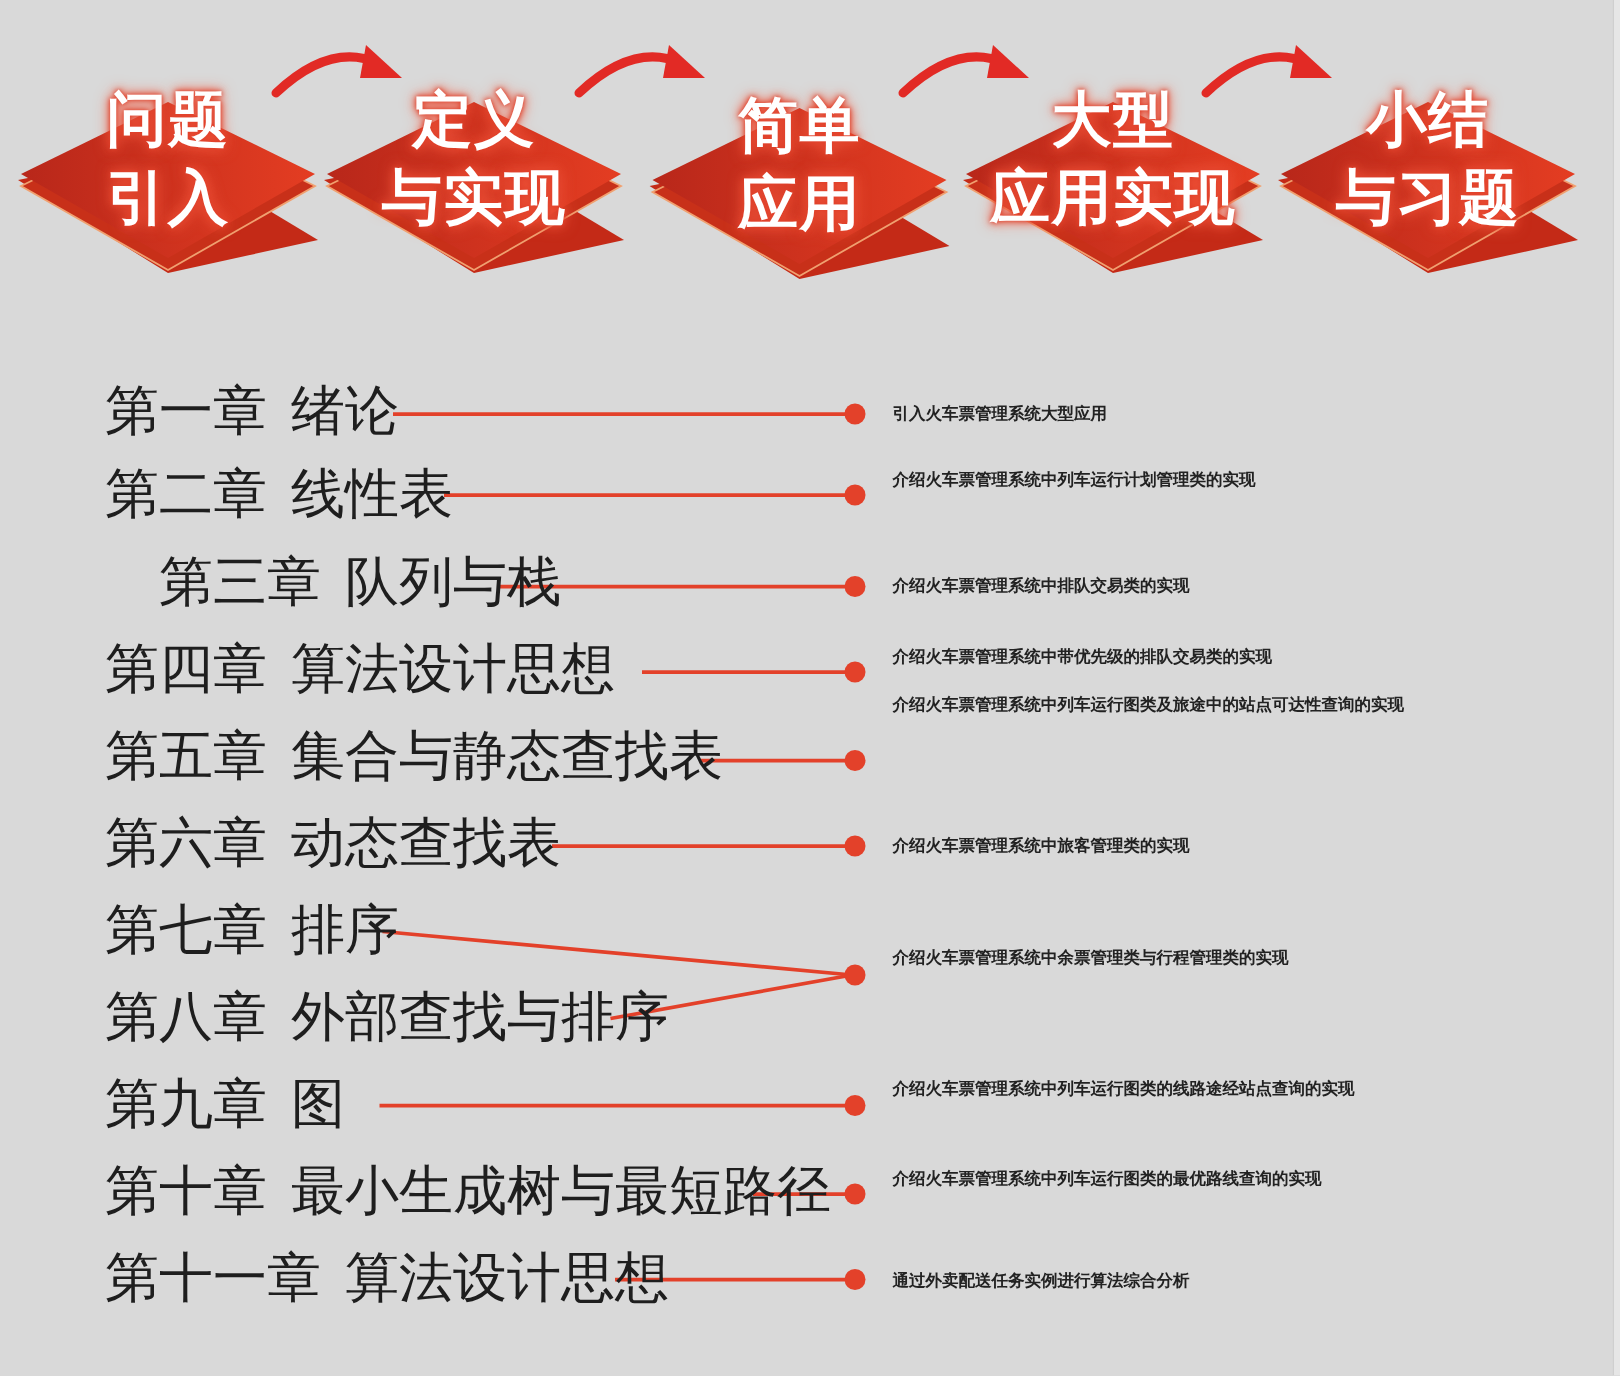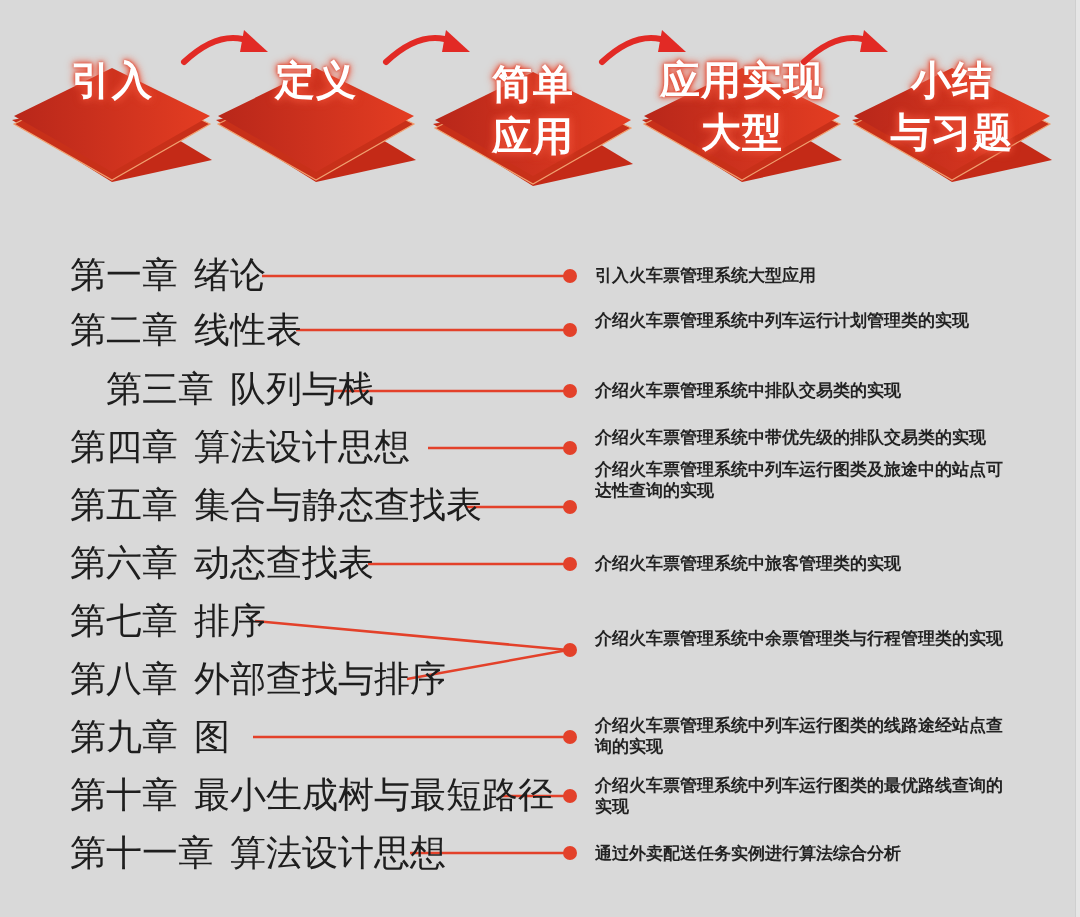--- a/index.html
+++ b/index.html
@@ -29,21 +29,21 @@
 
   
   .chapter {
     position: absolute; left: 70px;
     font-size: 36px; color: #1e1e1e; white-space: nowrap;
     line-height: 34px;
   }
   .chapter .num { margin-right: 16px; }
   .desc {
     position: absolute; left: 595px; width: 420px;
-    font-size: 17px; font-weight: bold; color: #222;
+    font-size: 11px; font-weight: bold; color: #222;
     line-height: 21px;
   }
   svg.connectors { position: absolute; left: 0; top: 0; }
 </style>
 </head>
 <body>
 
 <div class="right-edge"></div>
 
 <div class="flow">
@@ -54,36 +54,38 @@
         <linearGradient id="g1" x1="0" y1="0" x2="1" y2="0">
           <stop offset="0" stop-color="#b8271a"></stop>
             <stop offset="1" stop-color="#e43d22"></stop>
         </linearGradient>
       </defs>
       <path d="M100 90 L200 150 L100 172 L0 110 Z" fill="#c42a17" transform="translate(0,-10)"></path>
       <path d="M100 56 L198 104 L100 160 L2 104 Z" fill="#c83019" stroke="#f0a070" stroke-width="1.2"></path>
       <path d="M100 48 L198 96 L100 152 L2 96 Z" fill="url(#g1)"></path>
     </svg>
     <div class="step-label">
+      <div>问题</div>
         <div>引入</div>
     </div>
   </div>
   <svg class="arrow" style="left:180px;" viewBox="0 0 90 40">
     <path d="M4 34 Q40 0 72 14" stroke="#e22a25" stroke-width="6" fill="none" stroke-linecap="round"></path>
     <path d="M64 2 L88 24 L60 24 Z" fill="#e22a25"></path>
   </svg>
 
   <div class="step" style="left:216px;top:20px;">
     <svg width="200" height="180" viewBox="0 0 200 180">
       <path d="M100 90 L200 150 L100 172 L0 110 Z" fill="#c42a17" transform="translate(0,-10)"></path>
       <path d="M100 56 L198 104 L100 160 L2 104 Z" fill="#c83019" stroke="#f0a070" stroke-width="1.2"></path>
       <path d="M100 48 L198 96 L100 152 L2 96 Z" fill="url(#g1)"></path>
     </svg>
     <div class="step-label">
       <div>定义</div>
+        <div>与实现</div>
     </div>
   </div>
   <svg class="arrow" style="left:382px;" viewBox="0 0 90 40">
     <path d="M4 34 Q40 0 72 14" stroke="#e22a25" stroke-width="6" fill="none" stroke-linecap="round"></path>
     <path d="M64 2 L88 24 L60 24 Z" fill="#e22a25"></path>
   </svg>
 
   <div class="step" style="left:433px;top:24px;">
     <svg width="200" height="180" viewBox="0 0 200 180">
       <path d="M100 90 L200 150 L100 172 L0 110 Z" fill="#c42a17" transform="translate(0,-10)"></path>
@@ -100,22 +102,22 @@
     <path d="M64 2 L88 24 L60 24 Z" fill="#e22a25"></path>
   </svg>
 
   <div class="step" style="left:642px;top:20px;">
     <svg width="200" height="180" viewBox="0 0 200 180">
       <path d="M100 90 L200 150 L100 172 L0 110 Z" fill="#c42a17" transform="translate(0,-10)"></path>
       <path d="M100 56 L198 104 L100 160 L2 104 Z" fill="#c83019" stroke="#f0a070" stroke-width="1.2"></path>
       <path d="M100 48 L198 96 L100 152 L2 96 Z" fill="url(#g1)"></path>
     </svg>
     <div class="step-label">
-      <div>应用实现</div>
-        <div>大型</div>
+      <div>大型</div>
+        <div>应用实现</div>
     </div>
   </div>
   <svg class="arrow" style="left:800px;" viewBox="0 0 90 40">
     <path d="M4 34 Q40 0 72 14" stroke="#e22a25" stroke-width="6" fill="none" stroke-linecap="round"></path>
     <path d="M64 2 L88 24 L60 24 Z" fill="#e22a25"></path>
   </svg>
 
   <div class="step" style="left:852px;top:20px;">
     <svg width="200" height="180" viewBox="0 0 200 180">
       <path d="M100 90 L200 150 L100 172 L0 110 Z" fill="#c42a17" transform="translate(0,-10)"></path>

